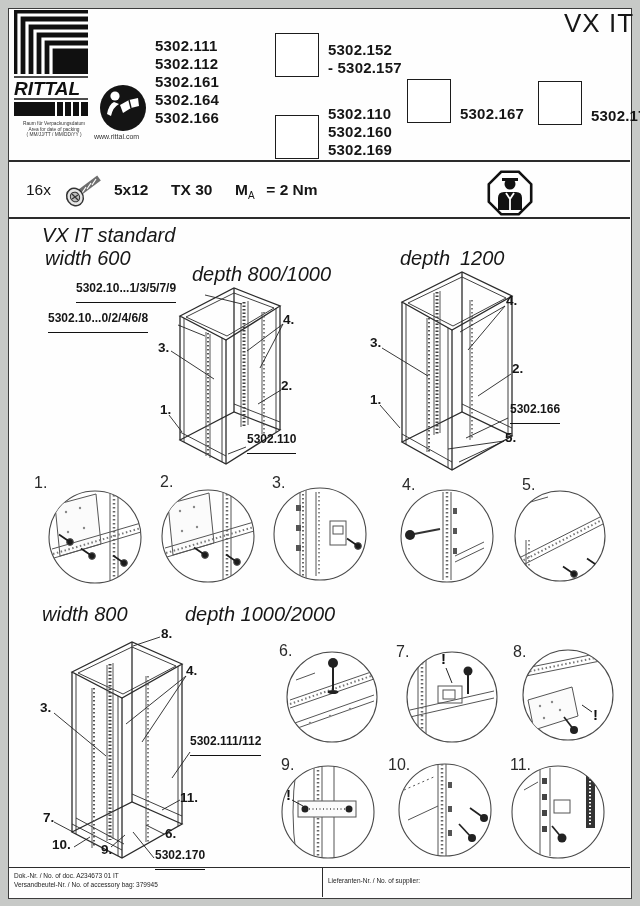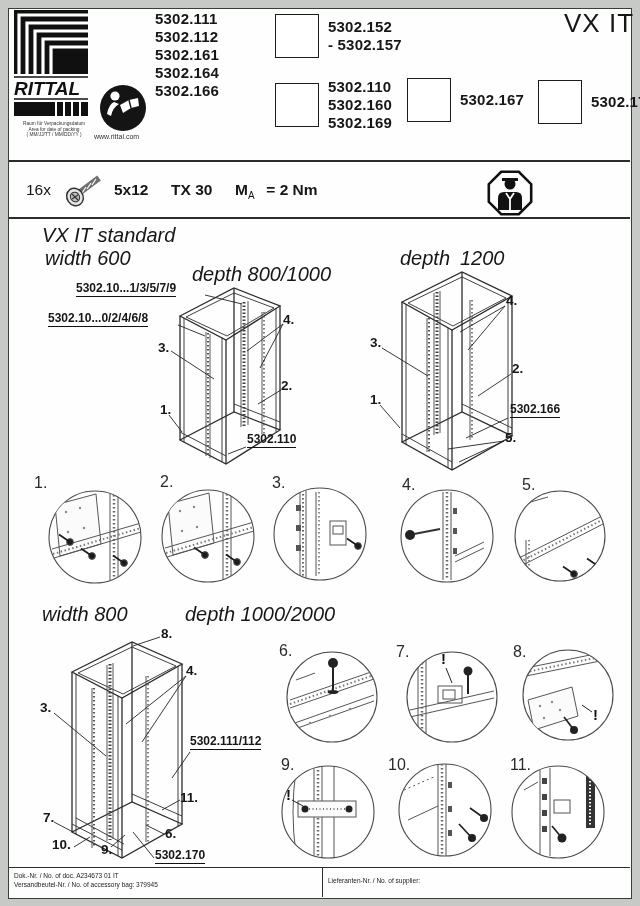--- a/index.html
+++ b/index.html
@@ -1,24 +1,24 @@
 <!DOCTYPE html>
 <html><head>
 <meta charset="utf-8">
 <style>
   html,body{margin:0;padding:0;background:#9a9a9a;}
   .sheet{position:relative;width:640px;height:906px;background:#c7c9c7;font-family:"Liberation Sans",sans-serif;color:#161616;overflow:hidden;}
   .page{position:absolute;left:8px;top:8px;width:622px;height:889px;background:#fefefe;border:1.3px solid #3c3c3c;}
   .abs{position:absolute;}
-  .num{font-weight:bold;font-size:15px;line-height:18px;letter-spacing:0.2px;}
+  .num{font-weight:bold;font-size:15px;line-height:18px;letter-spacing:0.2px;margin-top:27px;}
   .cbox{width:42px;height:42px;border:1.7px solid #1c1c1c;background:#fff;}
-  .cgrp{display:flex;gap:9px;align-items:center;padding-left:30px;}
+  .cgrp{display:flex;gap:9px;align-items:flex-end;padding-left:30px;}
   .ttl{font-size:26px;letter-spacing:1px;}
   .sect{font-size:20px;font-style:italic;}
-  .callout{font-weight:bold;font-size:12px;border-bottom:1.6px solid #111;padding-bottom:1px;white-space:nowrap;}
+  .callout{font-weight:bold;font-size:12px;border-bottom:1.6px solid #111;padding-bottom:7px;white-space:nowrap;}
   .step{font-weight:bold;font-size:13.5px;}
   .dnum{font-size:16px;color:#2a2a2a;}
   .alert{font-weight:bold;font-size:15px;color:#111;}
   .hw{font-size:15.5px;}
   .hw span{display:inline-block;font-weight:bold;}
   .divider{border-top:2px solid #2c2c2c;height:0;}
   .thin-divider{border-top:1.5px solid #2c2c2c;height:0;}
   .foot{font-size:6.5px;color:#222;line-height:9px;white-space:nowrap;}
   .note{font-size:4.8px;line-height:5.6px;text-align:center;color:#333;}
   .site{font-size:7px;color:#333;}

